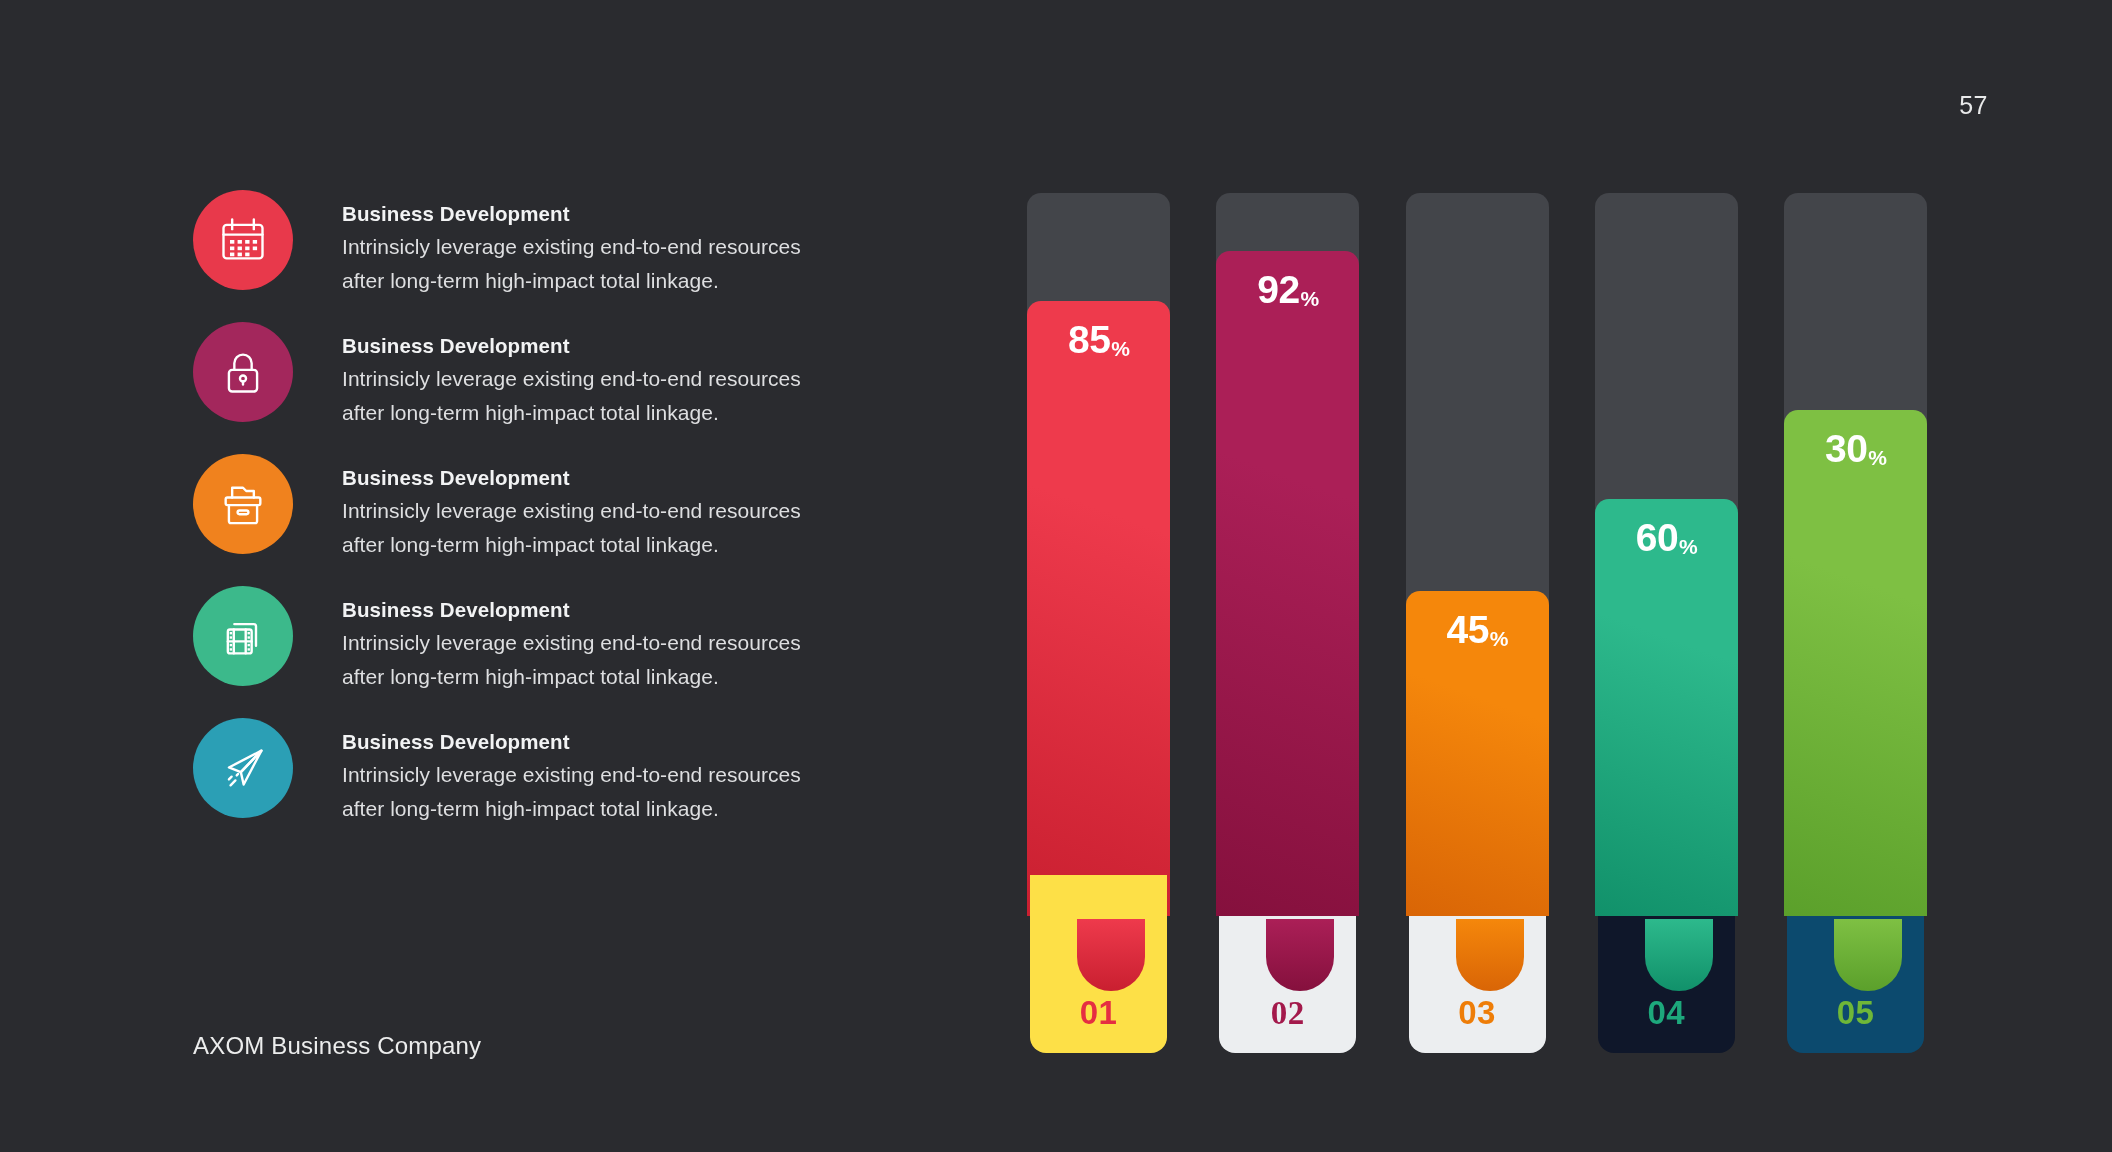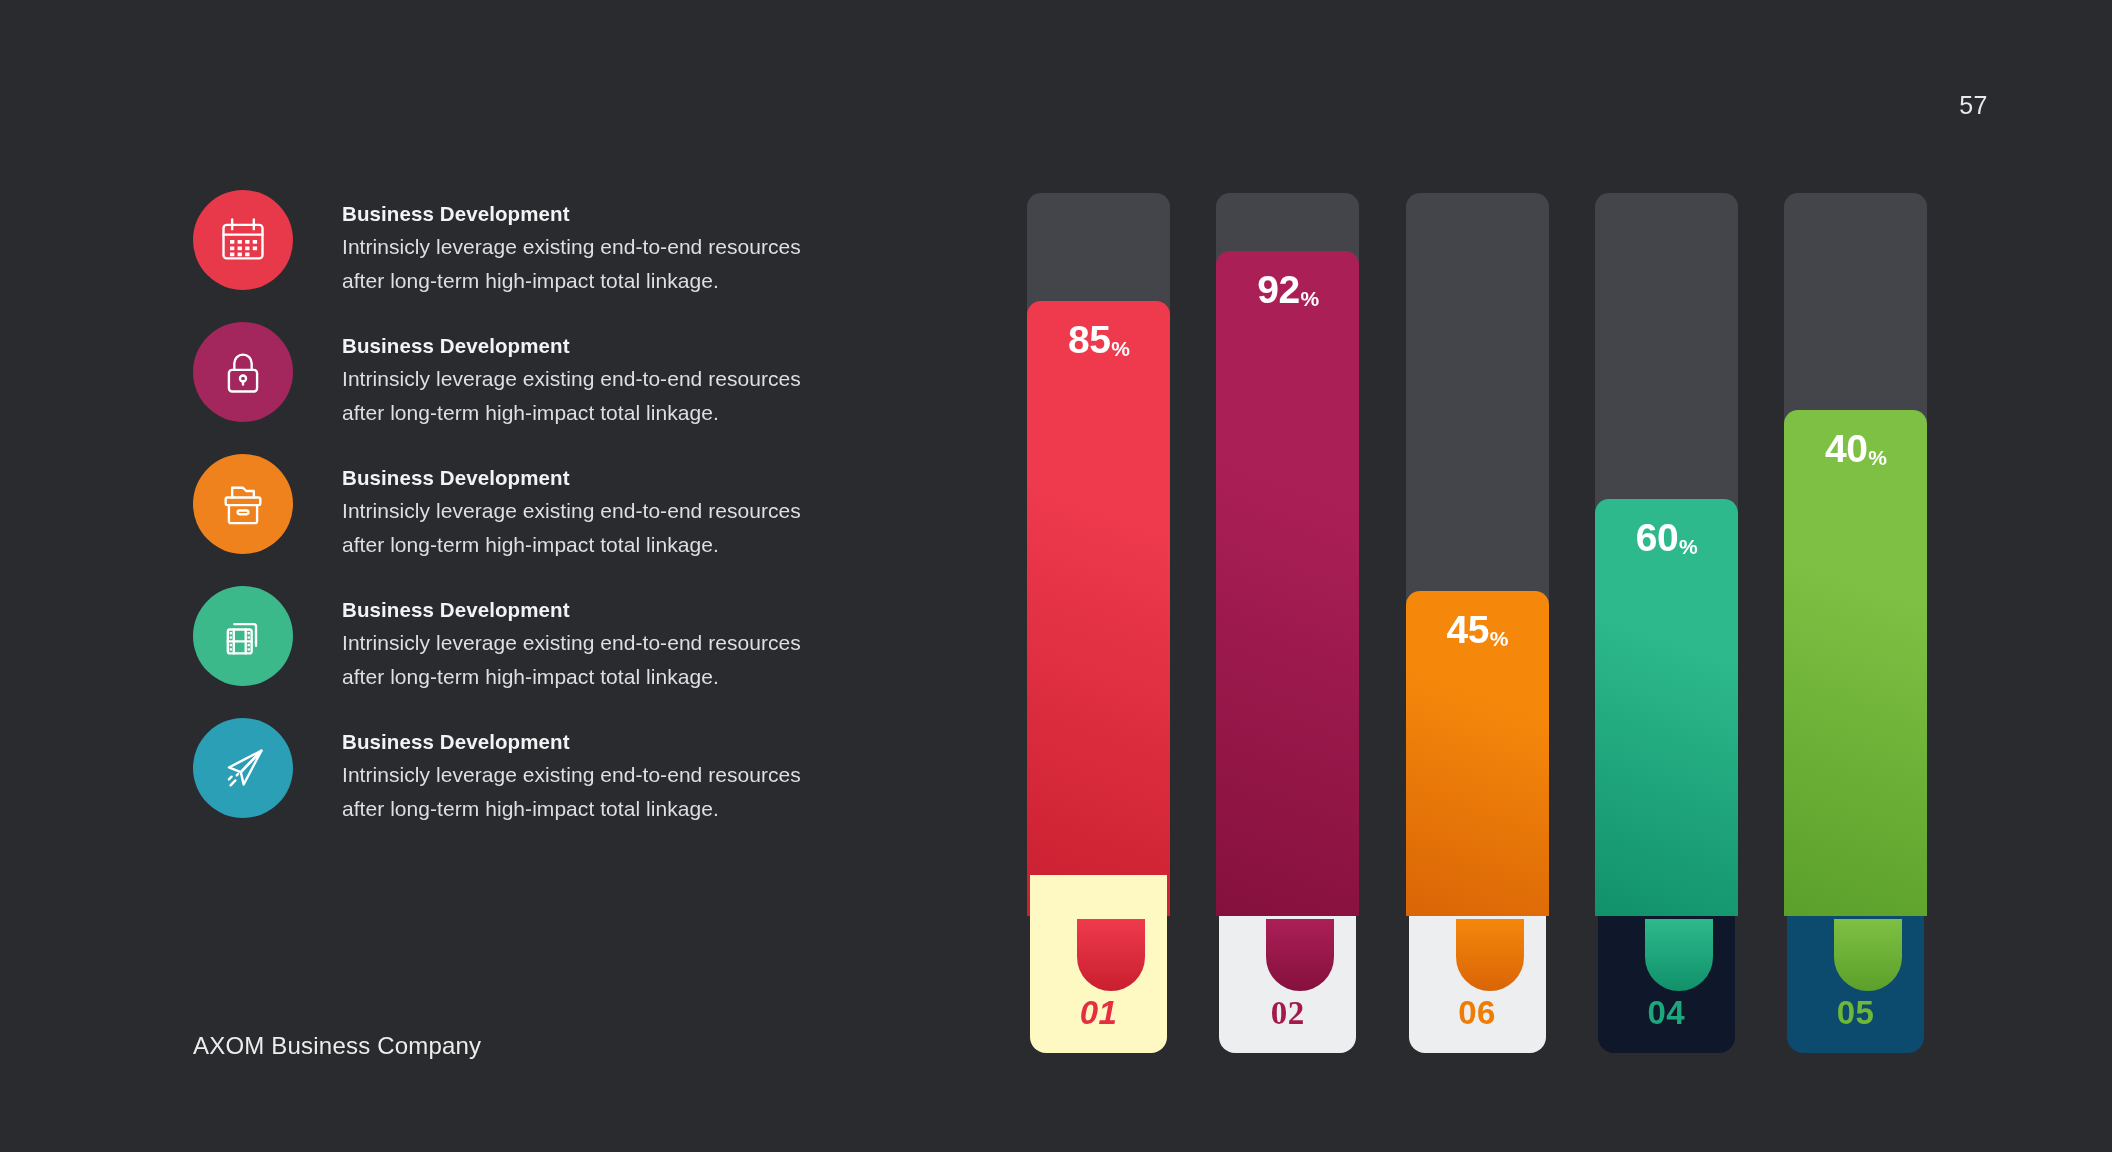--- a/index.html
+++ b/index.html
@@ -292,21 +292,21 @@
 <div class="footer-brand">AXOM Business Company</div>
 
 <div class="chart">
 
   <div class="bar-col">
     <div class="bar-track" style="background: rgb(67, 69, 74); height: 723px;"></div>
     <div class="bar-tongue" style="background: linear-gradient(rgb(238, 58, 76) 0%, rgb(201, 31, 48) 100%);"></div>
     <div class="bar-fill" style="height: 615px; background: linear-gradient(200deg, rgb(238, 58, 76) 0%, rgb(238, 58, 76) 35%, rgb(201, 31, 48) 100%);">
       <span class="bar-value">85</span><span class="bar-unit">%</span>
     </div>
-    <div class="bar-card" style="background: #fef9c3; height: 178px; font-style: italic;">
+    <div class="bar-card" style="background: #fde047; height: 178px;">
       <div class="bar-index" style="color: rgb(229, 46, 66);">01</div>
     </div>
   </div>
 
   <div class="bar-col">
     <div class="bar-track" style="background: rgb(67, 69, 74); height: 723px;"></div>
     <div class="bar-tongue" style="background: linear-gradient(rgb(171, 31, 87) 0%, rgb(133, 16, 61) 100%);"></div>
     <div class="bar-fill" style="height: 665px; background: linear-gradient(200deg, rgb(171, 31, 87) 0%, rgb(171, 31, 87) 35%, rgb(133, 16, 61) 100%); margin-top: 24px;">
       <span class="bar-value">92</span><span class="bar-unit">%</span>
     </div>
@@ -315,39 +315,39 @@
     </div>
   </div>
 
   <div class="bar-col">
     <div class="bar-track" style="background: rgb(67, 69, 74); height: 723px;"></div>
     <div class="bar-tongue" style="background: linear-gradient(rgb(245, 135, 11) 0%, rgb(217, 101, 6) 100%);"></div>
     <div class="bar-fill" style="height: 325px; background: linear-gradient(200deg, rgb(245, 135, 11) 0%, rgb(245, 135, 11) 35%, rgb(217, 101, 6) 100%);">
       <span class="bar-value">45</span><span class="bar-unit">%</span>
     </div>
     <div class="bar-card" style="background: rgb(236, 238, 240); height: 137px;">
-      <div class="bar-index" style="color: rgb(238, 125, 8);">06</div>
+      <div class="bar-index" style="color: rgb(238, 125, 8);">03</div>
     </div>
   </div>
 
   <div class="bar-col">
     <div class="bar-track" style="background: rgb(67, 69, 74); height: 723px;"></div>
     <div class="bar-tongue" style="background: linear-gradient(rgb(45, 185, 140) 0%, rgb(17, 145, 106) 100%);"></div>
     <div class="bar-fill" style="height: 417px; background: linear-gradient(200deg, rgb(45, 185, 140) 0%, rgb(45, 185, 140) 35%, rgb(17, 145, 106) 100%);">
       <span class="bar-value">60</span><span class="bar-unit">%</span>
     </div>
     <div class="bar-card" style="background: #0f172a; height: 137px;">
       <div class="bar-index" style="color: rgb(29, 168, 124);">04</div>
     </div>
   </div>
 
   <div class="bar-col">
     <div class="bar-track" style="background: rgb(67, 69, 74); height: 723px;"></div>
     <div class="bar-tongue" style="background: linear-gradient(rgb(126, 192, 67) 0%, rgb(91, 160, 43) 100%);"></div>
     <div class="bar-fill" style="height: 506px; background: linear-gradient(200deg, rgb(126, 192, 67) 0%, rgb(126, 192, 67) 35%, rgb(91, 160, 43) 100%);">
-      <span class="bar-value">40</span><span class="bar-unit">%</span>
+      <span class="bar-value">30</span><span class="bar-unit">%</span>
     </div>
     <div class="bar-card" style="background: #0c4a6e; height: 137px;">
       <div class="bar-index" style="color: rgb(111, 183, 56);">05</div>
     </div>
   </div>
 
 </div>
 
 </body></html>

